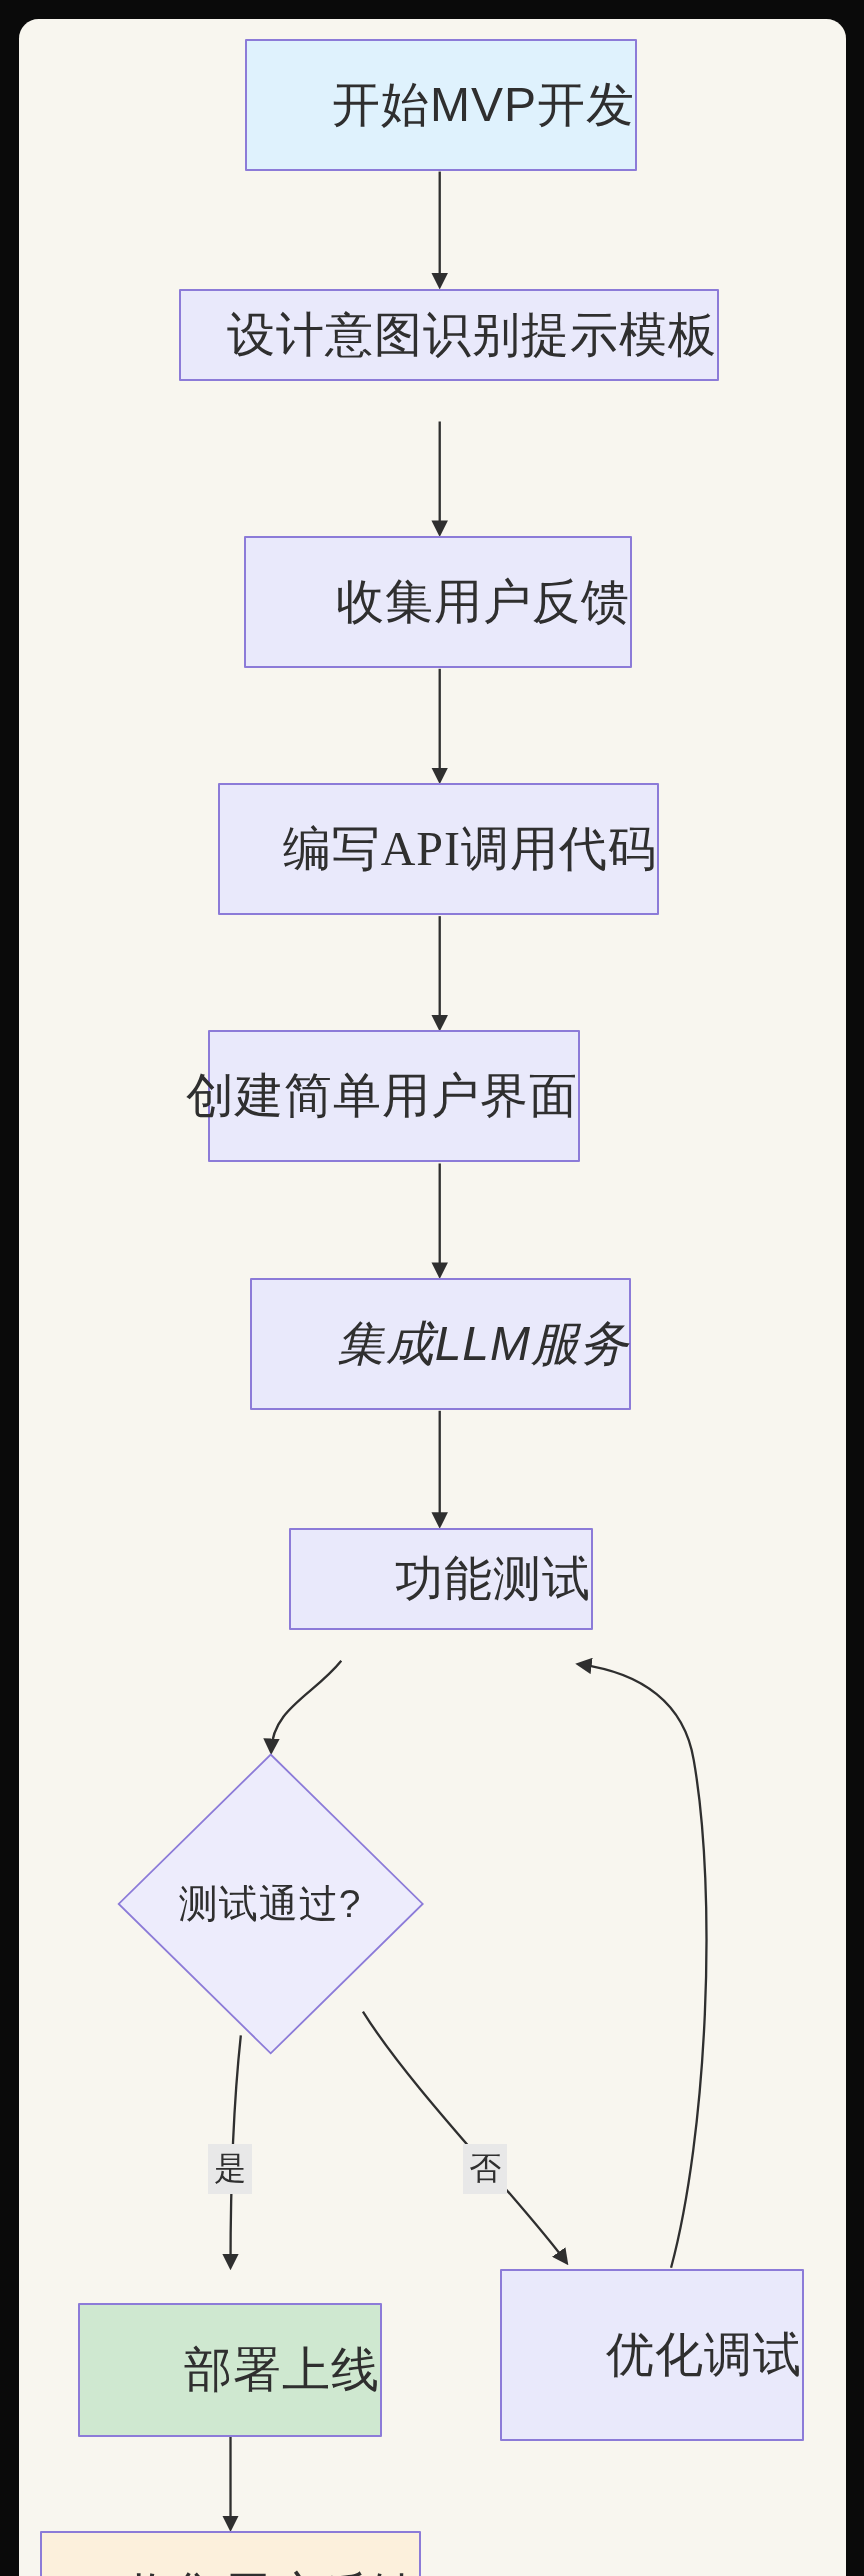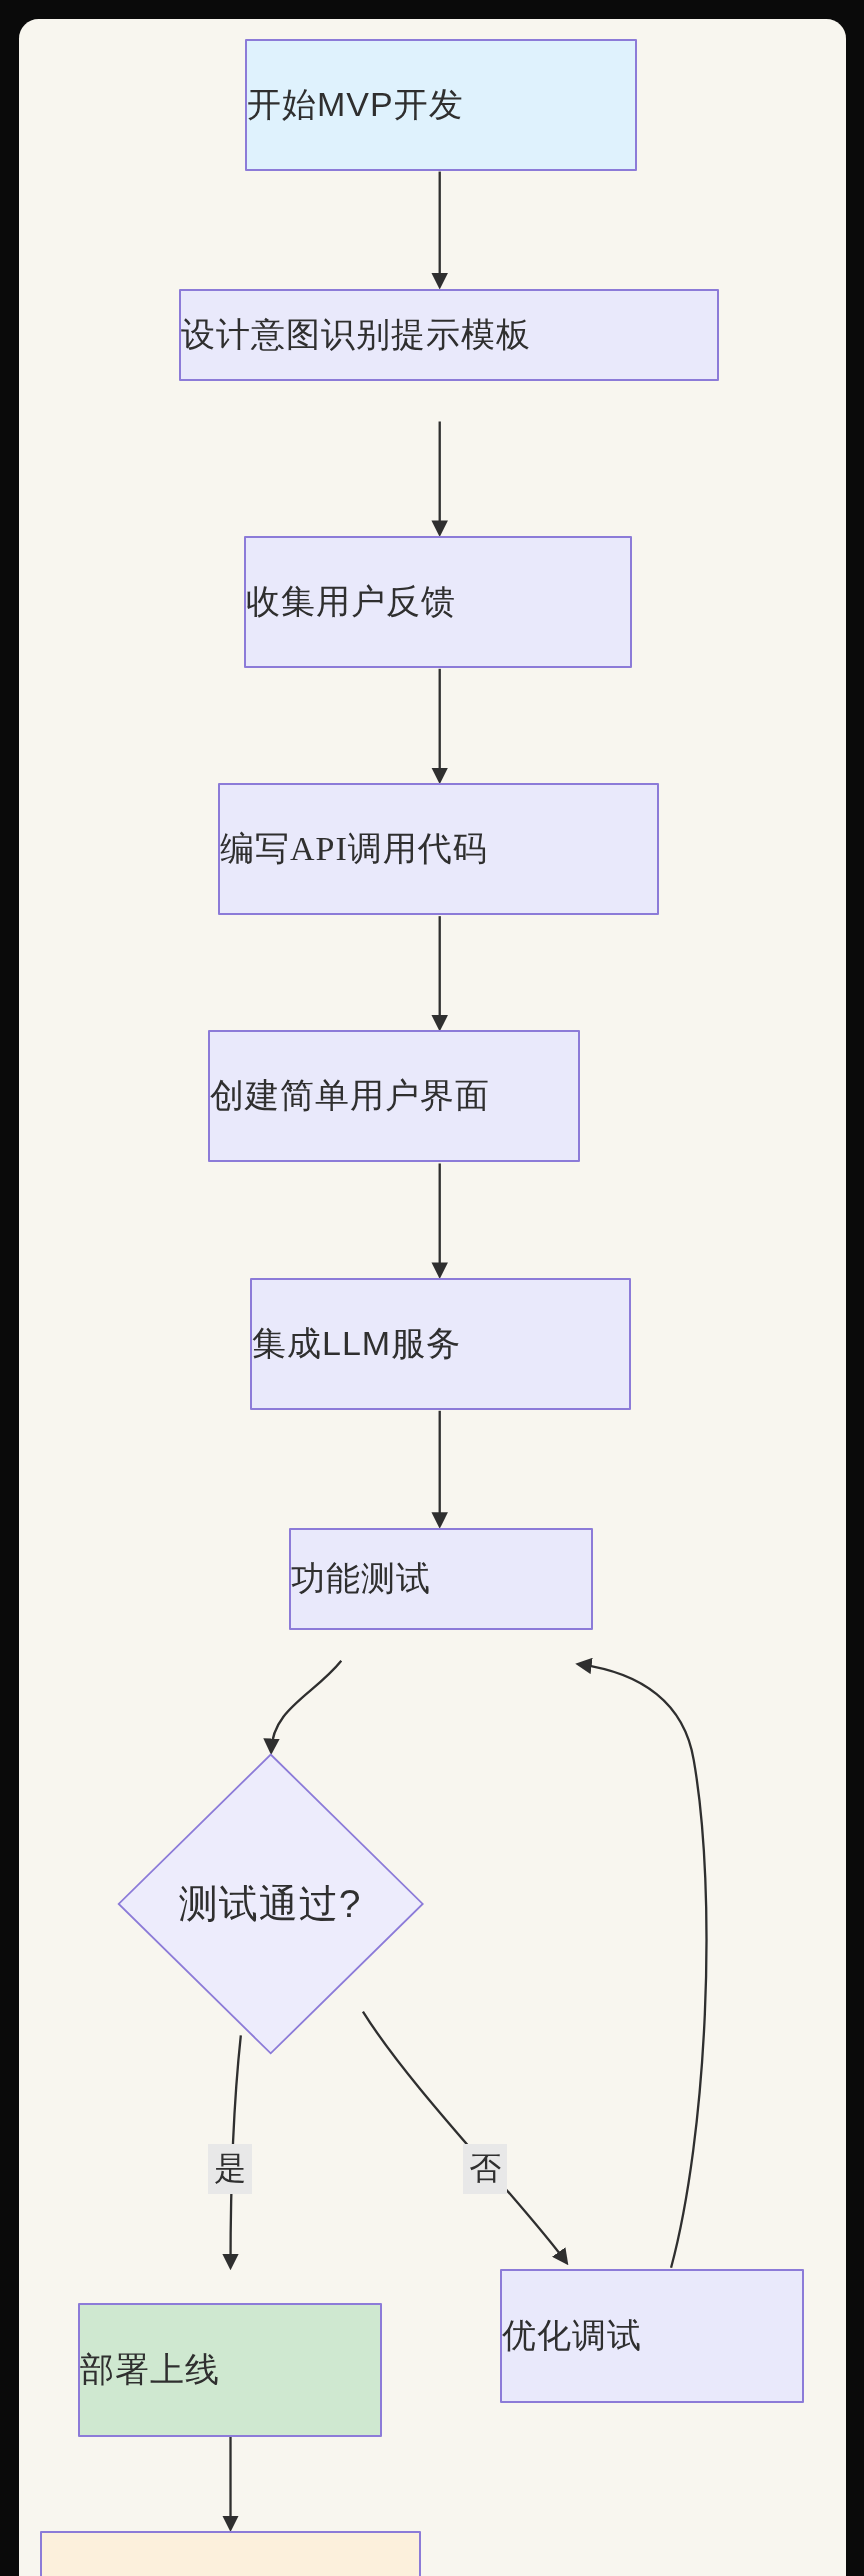--- a/index.html
+++ b/index.html
@@ -17,24 +17,24 @@
   }
   svg.edge-layer{position:absolute;left:0;top:0;width:865px;height:2936px;}
   .edge{stroke:var(--edge_color,#2F2F2F);stroke-width:4.5;fill:none;}
   .arrowhead-shape{fill:var(--edge_color,#2F2F2F);}
   .diamond-shape{fill:var(--decision_fill,#EDECFC);stroke:var(--node_border,#8C7BD8);stroke-width:3.5;}
   .node{
     position:absolute;
     background:var(--node_fill,#E9E9FB);
     border:2.6px solid var(--node_border,#8C7BD8);
     border-radius:1px;
-    display:flex;align-items:center;justify-content:flex-start;
+    display:flex;align-items:center;justify-content:flex-end;
     box-sizing:border-box;
     color:var(--text_color,#2F2F2F);
-    font-size:34px;
+    font-size:48px;
     letter-spacing:1px;
     white-space:nowrap;
   }
   .node.start{background:var(--start_fill,#DFF2FD);}
   .node.deploy{background:var(--deploy_fill,#CFE8D0);margin-top:34px;}
   .node.feedback{background:var(--feedback_fill,#FCF0DC);}
   .decision-label{
     position:absolute;
     display:flex;align-items:center;justify-content:center;
     color:var(--text_color,#2F2F2F);
@@ -91,21 +91,21 @@
   </div>
 
   <div class="node" style="left:218px;top:783px;width:441px;height:132px;font-family:Liberation Serif, serif;">
     <span>编写API调用代码</span>
   </div>
 
   <div class="node" style="left:208px;top:1030px;width:372px;height:132px;">
     <span>创建简单用户界面</span>
   </div>
 
-  <div class="node" style="left:250px;top:1278px;width:381px;height:132px;">
+  <div class="node" style="left:250px;top:1278px;width:381px;height:132px;font-style:italic;">
     <span>集成LLM服务</span>
   </div>
 
   <div class="node" style="left:289px;top:1528px;width:304px;height:102px;">
     <span>功能测试</span>
   </div>
 
   <div class="decision-label" style="left:118px;top:1754px;width:304px;height:299px;">
     <span>测试通过?</span>
   </div>
@@ -115,21 +115,21 @@
   </div>
 
   <div class="edge-label" style="left:463px;top:2144px;">
     <span>否</span>
   </div>
 
   <div class="node deploy" style="left:78px;top:2269px;width:304px;height:134px;">
     <span>部署上线</span>
   </div>
 
-  <div class="node" style="left:500px;top:2269px;width:304px;height:134px;font-family:Liberation Mono, monospace;">
+  <div class="node" style="left:500px;top:2269px;width:304px;height:172px;font-family:Liberation Mono, monospace;">
     <span>优化调试</span>
   </div>
 
   <div class="node feedback" style="left:40px;top:2531px;width:381px;height:128px;">
     <span>收集用户反馈</span>
   </div>
 
 </div>
 
 

